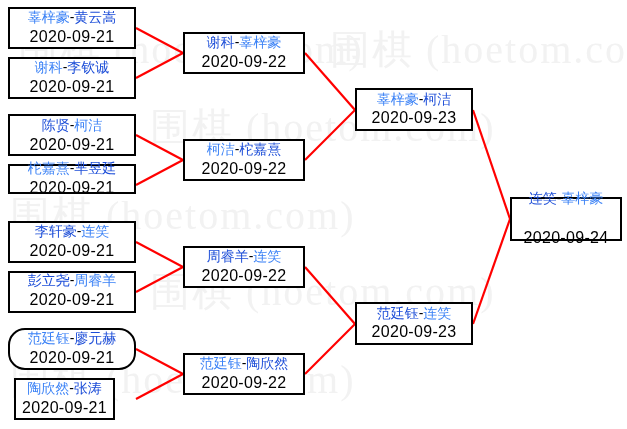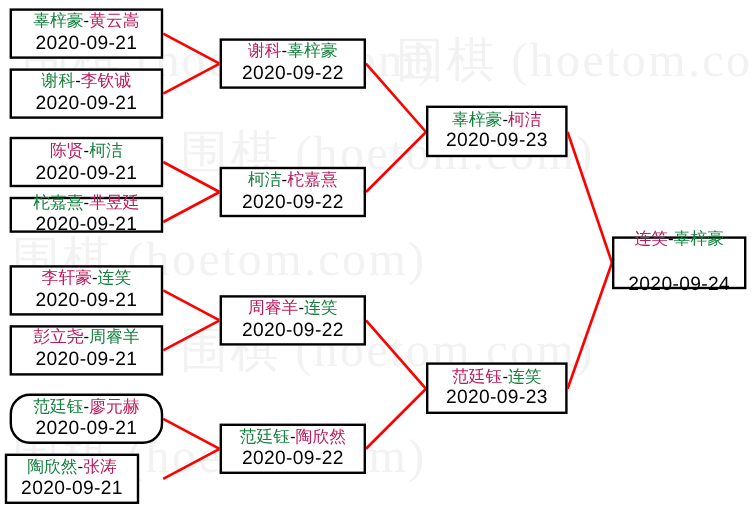--- a/index.html
+++ b/index.html
@@ -71,22 +71,22 @@
     justify-content: center;
     padding: 1px 4px 2px 4px;
   }
   .players {
     font-size: 14px;
     line-height: 1.25;
     white-space: nowrap;
     color: #000000;
     font-family: "Liberation Sans", "DejaVu Sans", sans-serif;
   }
-  .players .winner { color: #15803d; }
-  .players .loser  { color: #be185d; }
+  .players .winner { color: #3b82f6; }
+  .players .loser  { color: #1d4ed8; }
   .players .dash   { color: #000000; }
   .match-date {
     font-size: 16px;
     line-height: 1.2;
     color: #000000;
     white-space: nowrap;
     font-family: "Liberation Sans", "DejaVu Sans", sans-serif;
     letter-spacing: 0.3px;
   }
 </style>
@@ -143,21 +143,21 @@
         <div class="match-date">2020-09-21</div>
       </div>
       <div class="match-box" style="left: 8px; top: 271px; width: 128px; height: 42px; justify-content: flex-end;">
         <div class="players"><span class="loser">彭立尧</span><span class="dash">-</span><span class="winner">周睿羊</span></div>
         <div class="match-date">2020-09-21</div>
       </div>
       <div class="match-box" style="left: 8px; top: 328px; width: 128px; height: 42px; border-radius: 17px;">
         <div class="players"><span class="winner">范廷钰</span><span class="dash">-</span><span class="loser">廖元赫</span></div>
         <div class="match-date">2020-09-21</div>
       </div>
-      <div class="match-box" style="left: 4px; top: 378px; width: 112px; height: 42px;">
+      <div class="match-box" style="left: 14px; top: 378px; width: 101px; height: 42px;">
         <div class="players"><span class="winner">陶欣然</span><span class="dash">-</span><span class="loser">张涛</span></div>
         <div class="match-date">2020-09-21</div>
       </div>
       <div class="match-box" style="left: 183px; top: 32px; width: 122px; height: 42px;">
         <div class="players"><span class="loser">谢科</span><span class="dash">-</span><span class="winner">辜梓豪</span></div>
         <div class="match-date">2020-09-22</div>
       </div>
       <div class="match-box" style="left: 183px; top: 139px; width: 122px; height: 42px;">
         <div class="players"><span class="winner">柯洁</span><span class="dash">-</span><span class="loser">柁嘉熹</span></div>
         <div class="match-date">2020-09-22</div>

